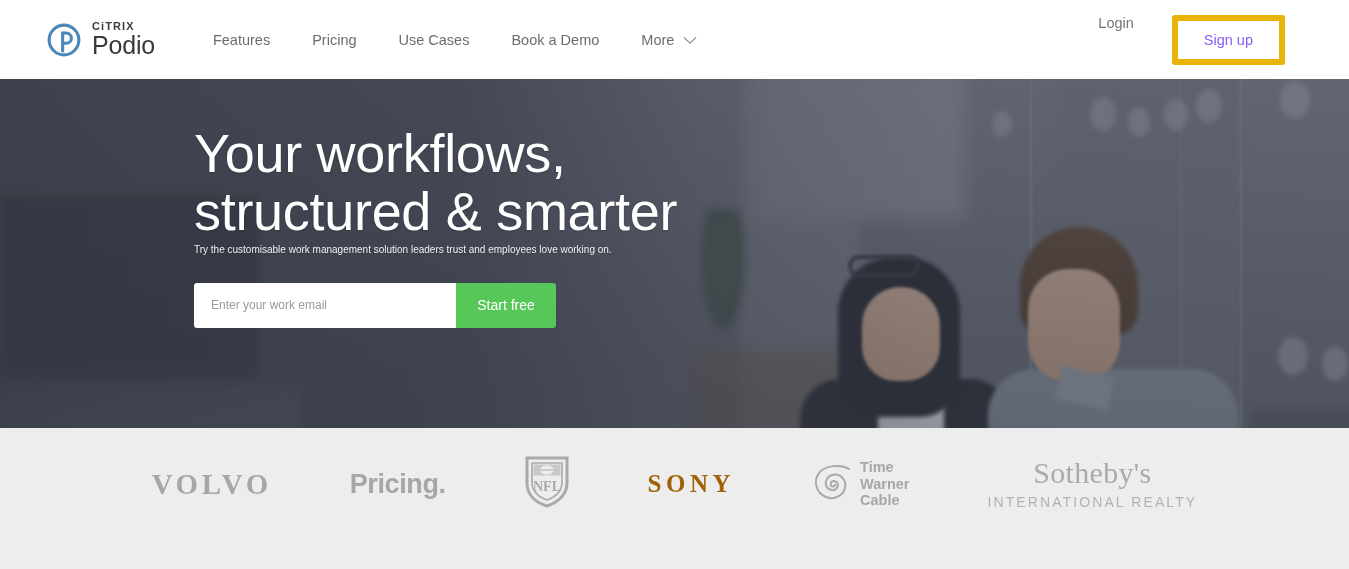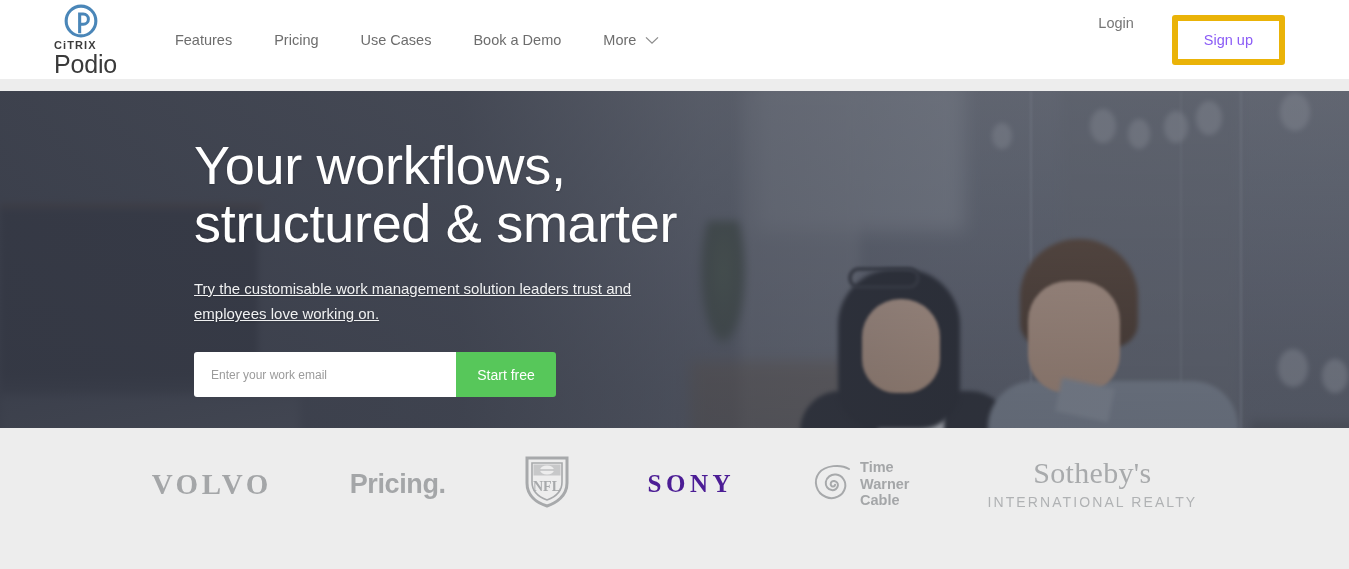--- a/index.html
+++ b/index.html
@@ -13,21 +13,21 @@
   .page { position:relative; width:1349px; height:569px; }
 
   
   .header {
     position:absolute; top:0; left:0;
     width:1349px; height:79px;
     background:#ffffff;
     display:flex; align-items:center;
     z-index:20;
   }
-  .brand { display:flex; align-items:center; margin-left:45px;flex-direction:column; }
+  .brand { display:flex; align-items:center; margin-left:45px; }
   .brand-mark { width:38px; height:38px; flex:0 0 38px; }
   .brand-text { margin-left:9px; display:flex; flex-direction:column; justify-content:center; }
   .brand-citrix {
     font-size:11px; font-weight:bold; letter-spacing:1.1px;
     color:#3c3c3c; line-height:1; margin-bottom:1px;
   }
   .brand-podio {
     font-size:25px; font-weight:normal; color:#3a3a3a;
     line-height:1; letter-spacing:-.2px;
   }
@@ -45,21 +45,21 @@
   .login-link { font-size:14.5px; color:#767676; cursor:pointer; margin-right:38px; }
   .signup-btn {
     border:6px solid #eab308; color:#8b5cf6;
     font-size:14.5px; background:transparent;
     padding:11px 26px; border-radius:3px; cursor:pointer;
     font-family:"Liberation Sans", sans-serif;
   }
 
   
   .hero {
-    position:absolute; top:91px; left:0;
+    position:absolute; top:79px; left:0;
     width:1349px; height:420px;
     overflow:hidden;
     background:#1d4ed8;
   }
   .hero-photo { position:absolute; inset:0; }
 
   
   .bg-room {
     position:absolute; inset:0;
     background:
@@ -176,25 +176,23 @@
        rgba(62,66,78,.38) 100%);
   }
 
   .hero-content { position:absolute; left:194px; top:46px; z-index:5; }
   .hero-title {
     font-size:54px; font-weight:300; color:#ffffff;
     line-height:1.07; letter-spacing:-.3px;
     text-shadow:0 1px 2px rgba(0,0,0,.18);
   }
   .hero-sub {
-    margin-top:23px;
-    font-size:15px; color:#f0f1f2; line-height:1.72;
+    font-size:10px; color:#f0f1f2; line-height:1.72;
     font-weight:400; max-width:480px;
     text-shadow:0 1px 2px rgba(0,0,0,.2);
-    text-decoration:underline;
   }
   .cta-row { margin-top:25px; display:flex; height:45px; width:362px; }
   .cta-input {
     flex:1; border:none; outline:none;
     background:#ffffff; padding:0 0 0 17px;
     font-size:12px; color:#3a3a3a;
     font-family:"Liberation Sans", sans-serif;
     border-radius:3px 0 0 3px;
   }
   .cta-input::placeholder { color:#9b9b9b; }
@@ -220,21 +218,21 @@
   }
   .logo-volvo {
     font-family:"Liberation Serif", serif;
     font-size:29px; font-weight:bold; letter-spacing:3.5px; color:#a4a6a8;
   }
   .logo-deloitte {
     font-size:27px; font-weight:bold; color:#a4a6a8; letter-spacing:-.4px;
   }
   .logo-sony {
     font-family:"Liberation Serif", serif;
-    font-size:25px; font-weight:bold; letter-spacing:4.5px; color:#4c1d95;
+    font-size:25px; font-weight:bold; letter-spacing:4.5px; color:#a16207;
   }
   .logo-twc { display:flex; align-items:center; gap:7px; }
   .twc-text {
     font-size:14.5px; font-weight:bold; line-height:1.13; color:#a4a6a8;
   }
   .logo-sothebys { display:flex; flex-direction:column; align-items:center; }
   .sothebys-main {
     font-family:"Liberation Serif", serif;
     font-size:30px; color:#a8aaac; line-height:1; letter-spacing:.3px;
   }

